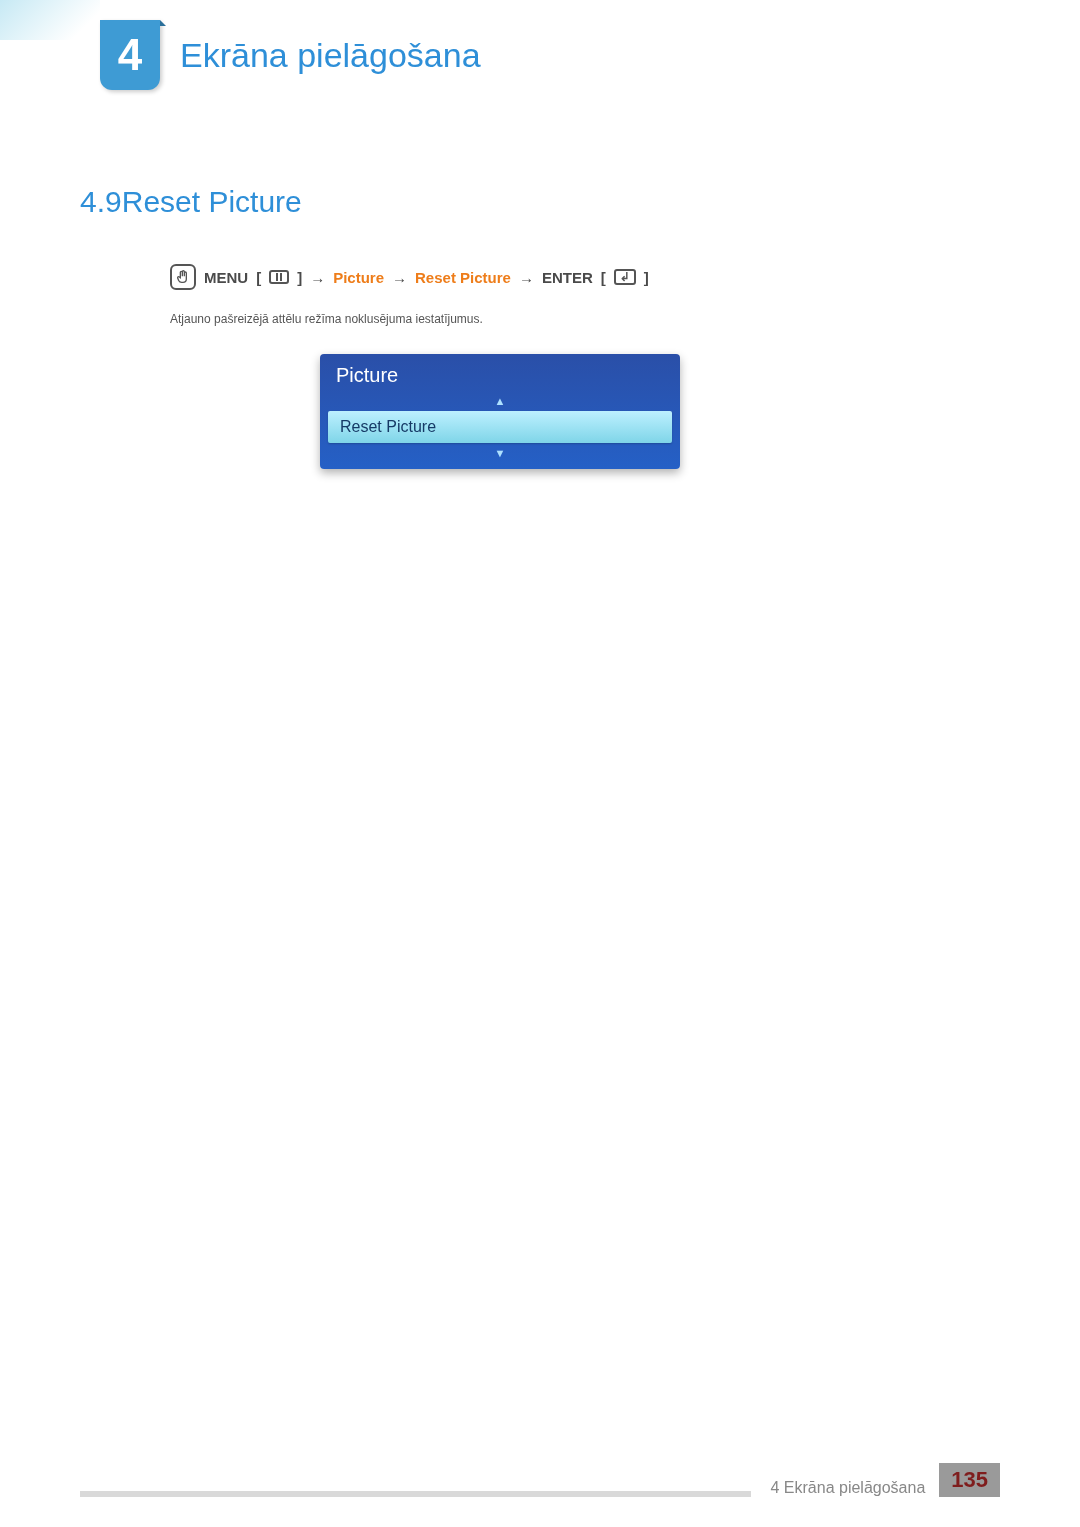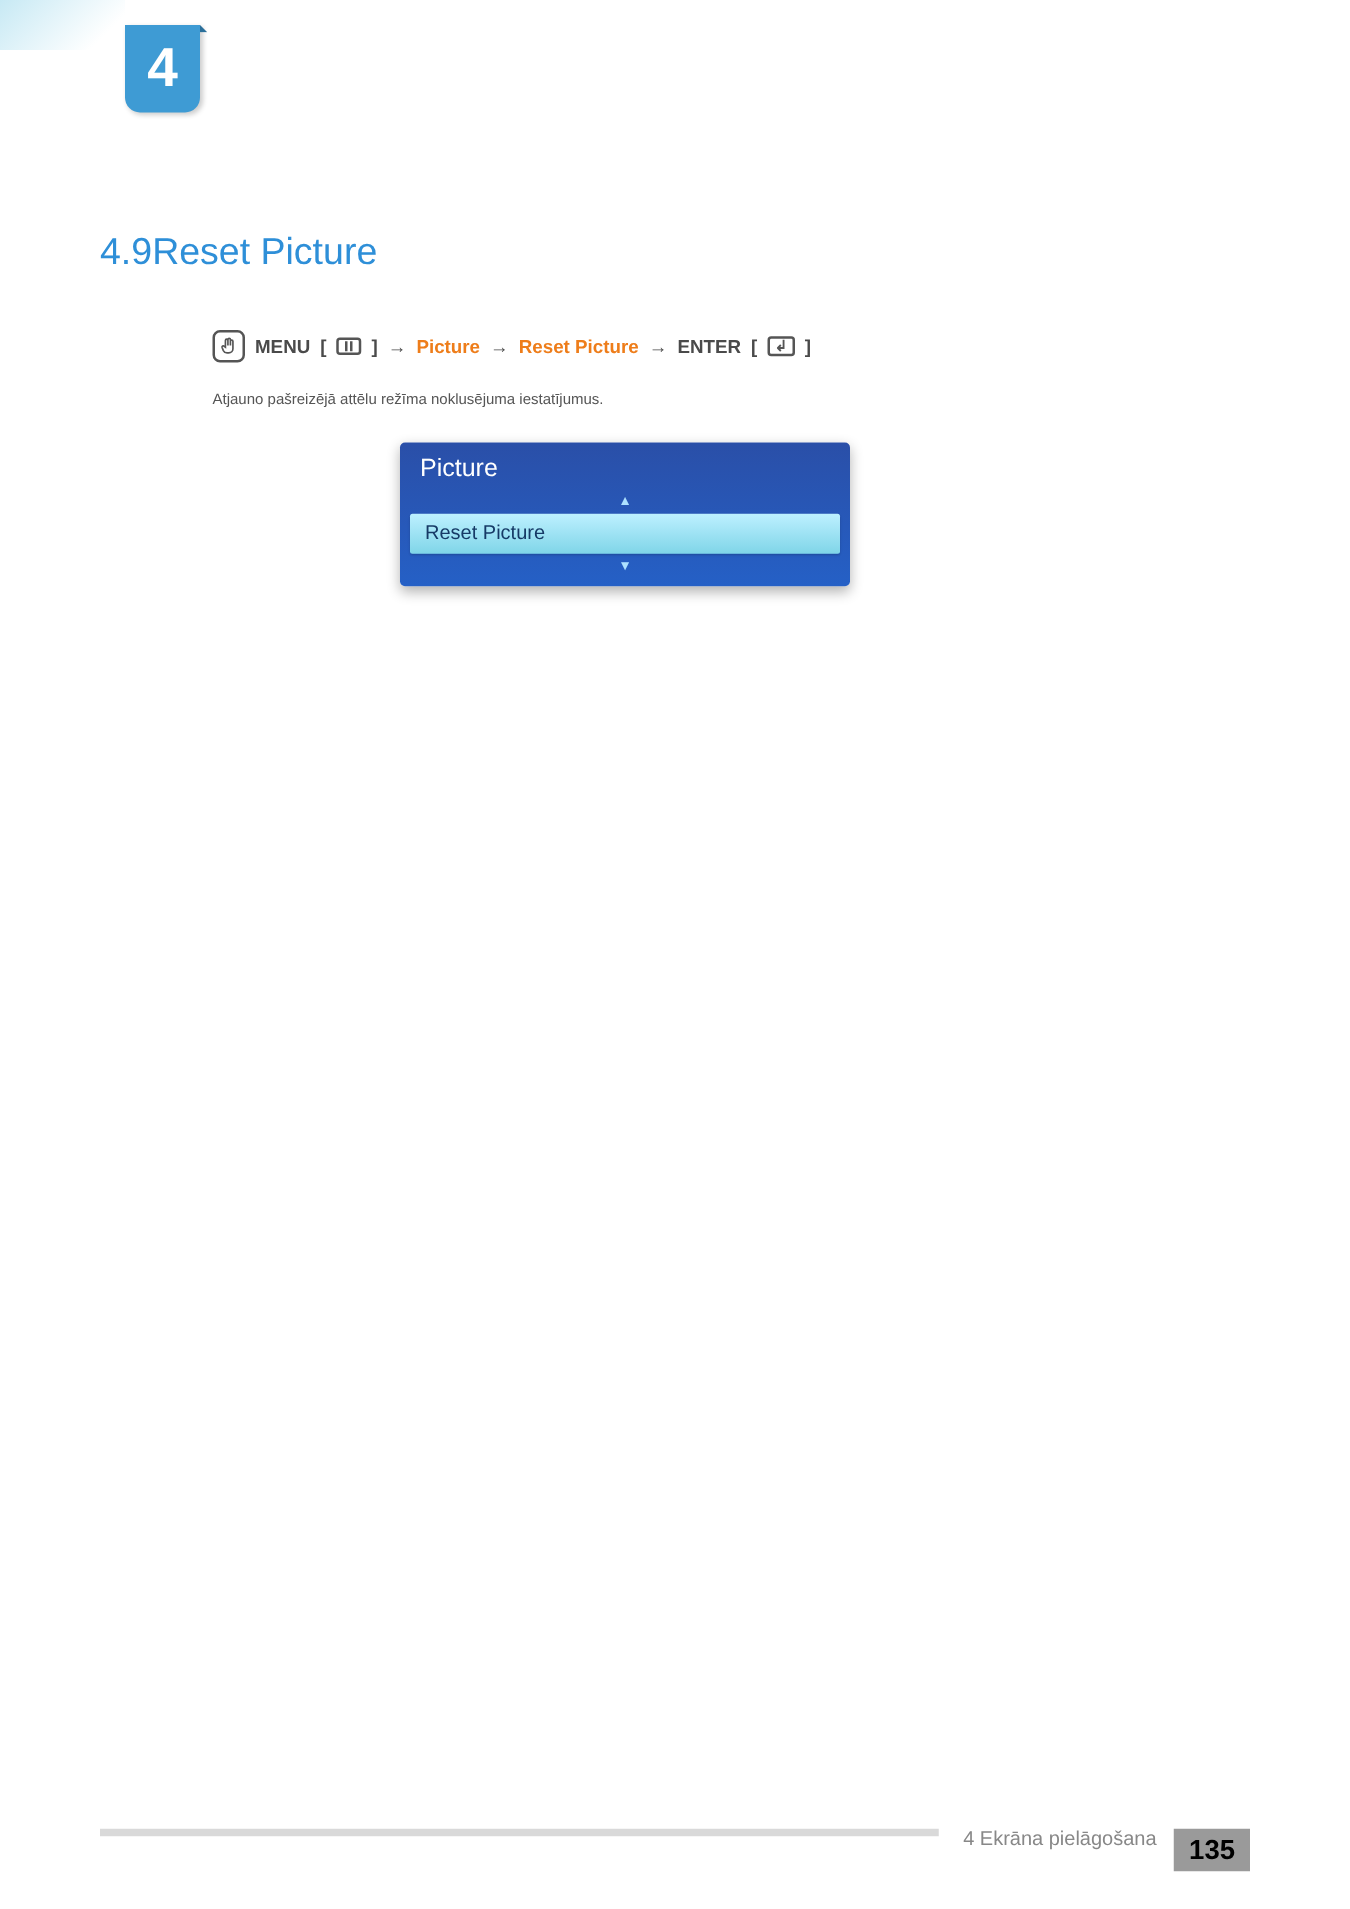--- a/index.html
+++ b/index.html
@@ -174,47 +174,48 @@
     margin-top: 18px;
     font-size: 15px;
     color: #555;
   }
   .footer {
     position: absolute;
     bottom: 30px;
     left: 80px;
     right: 80px;
     display: flex;
-    align-items: flex-start;
+    align-items: flex-end;
   }
   .footer-bar {
     flex: 1;
     height: 6px;
     background: #d9d9d9;
   }
   .footer-label {
     font-size: 16px;
     color: #888;
     margin: 0 14px 0 20px;
   }
   .footer-page {
     background: #9a9a9a;
-    color: #000000;
+    color: #7f1d1d;
     font-size: 22px;
     font-weight: bold;
     padding: 4px 12px;
   }
 </style>
 </head>
 <body>
 
 <div class="top-gradient"></div>
 
 <div class="chapter-header">
   <div class="chapter-badge">4</div>
+  <div class="chapter-title">Ekrāna pielāgošana</div>
 </div>
 
 <div class="section">
   <div class="section-row">
     <div class="section-num">4.9</div>
     <div class="section-title">Reset Picture</div>
   </div>
 
   <div class="nav-path">
     <span class="icon-box">

